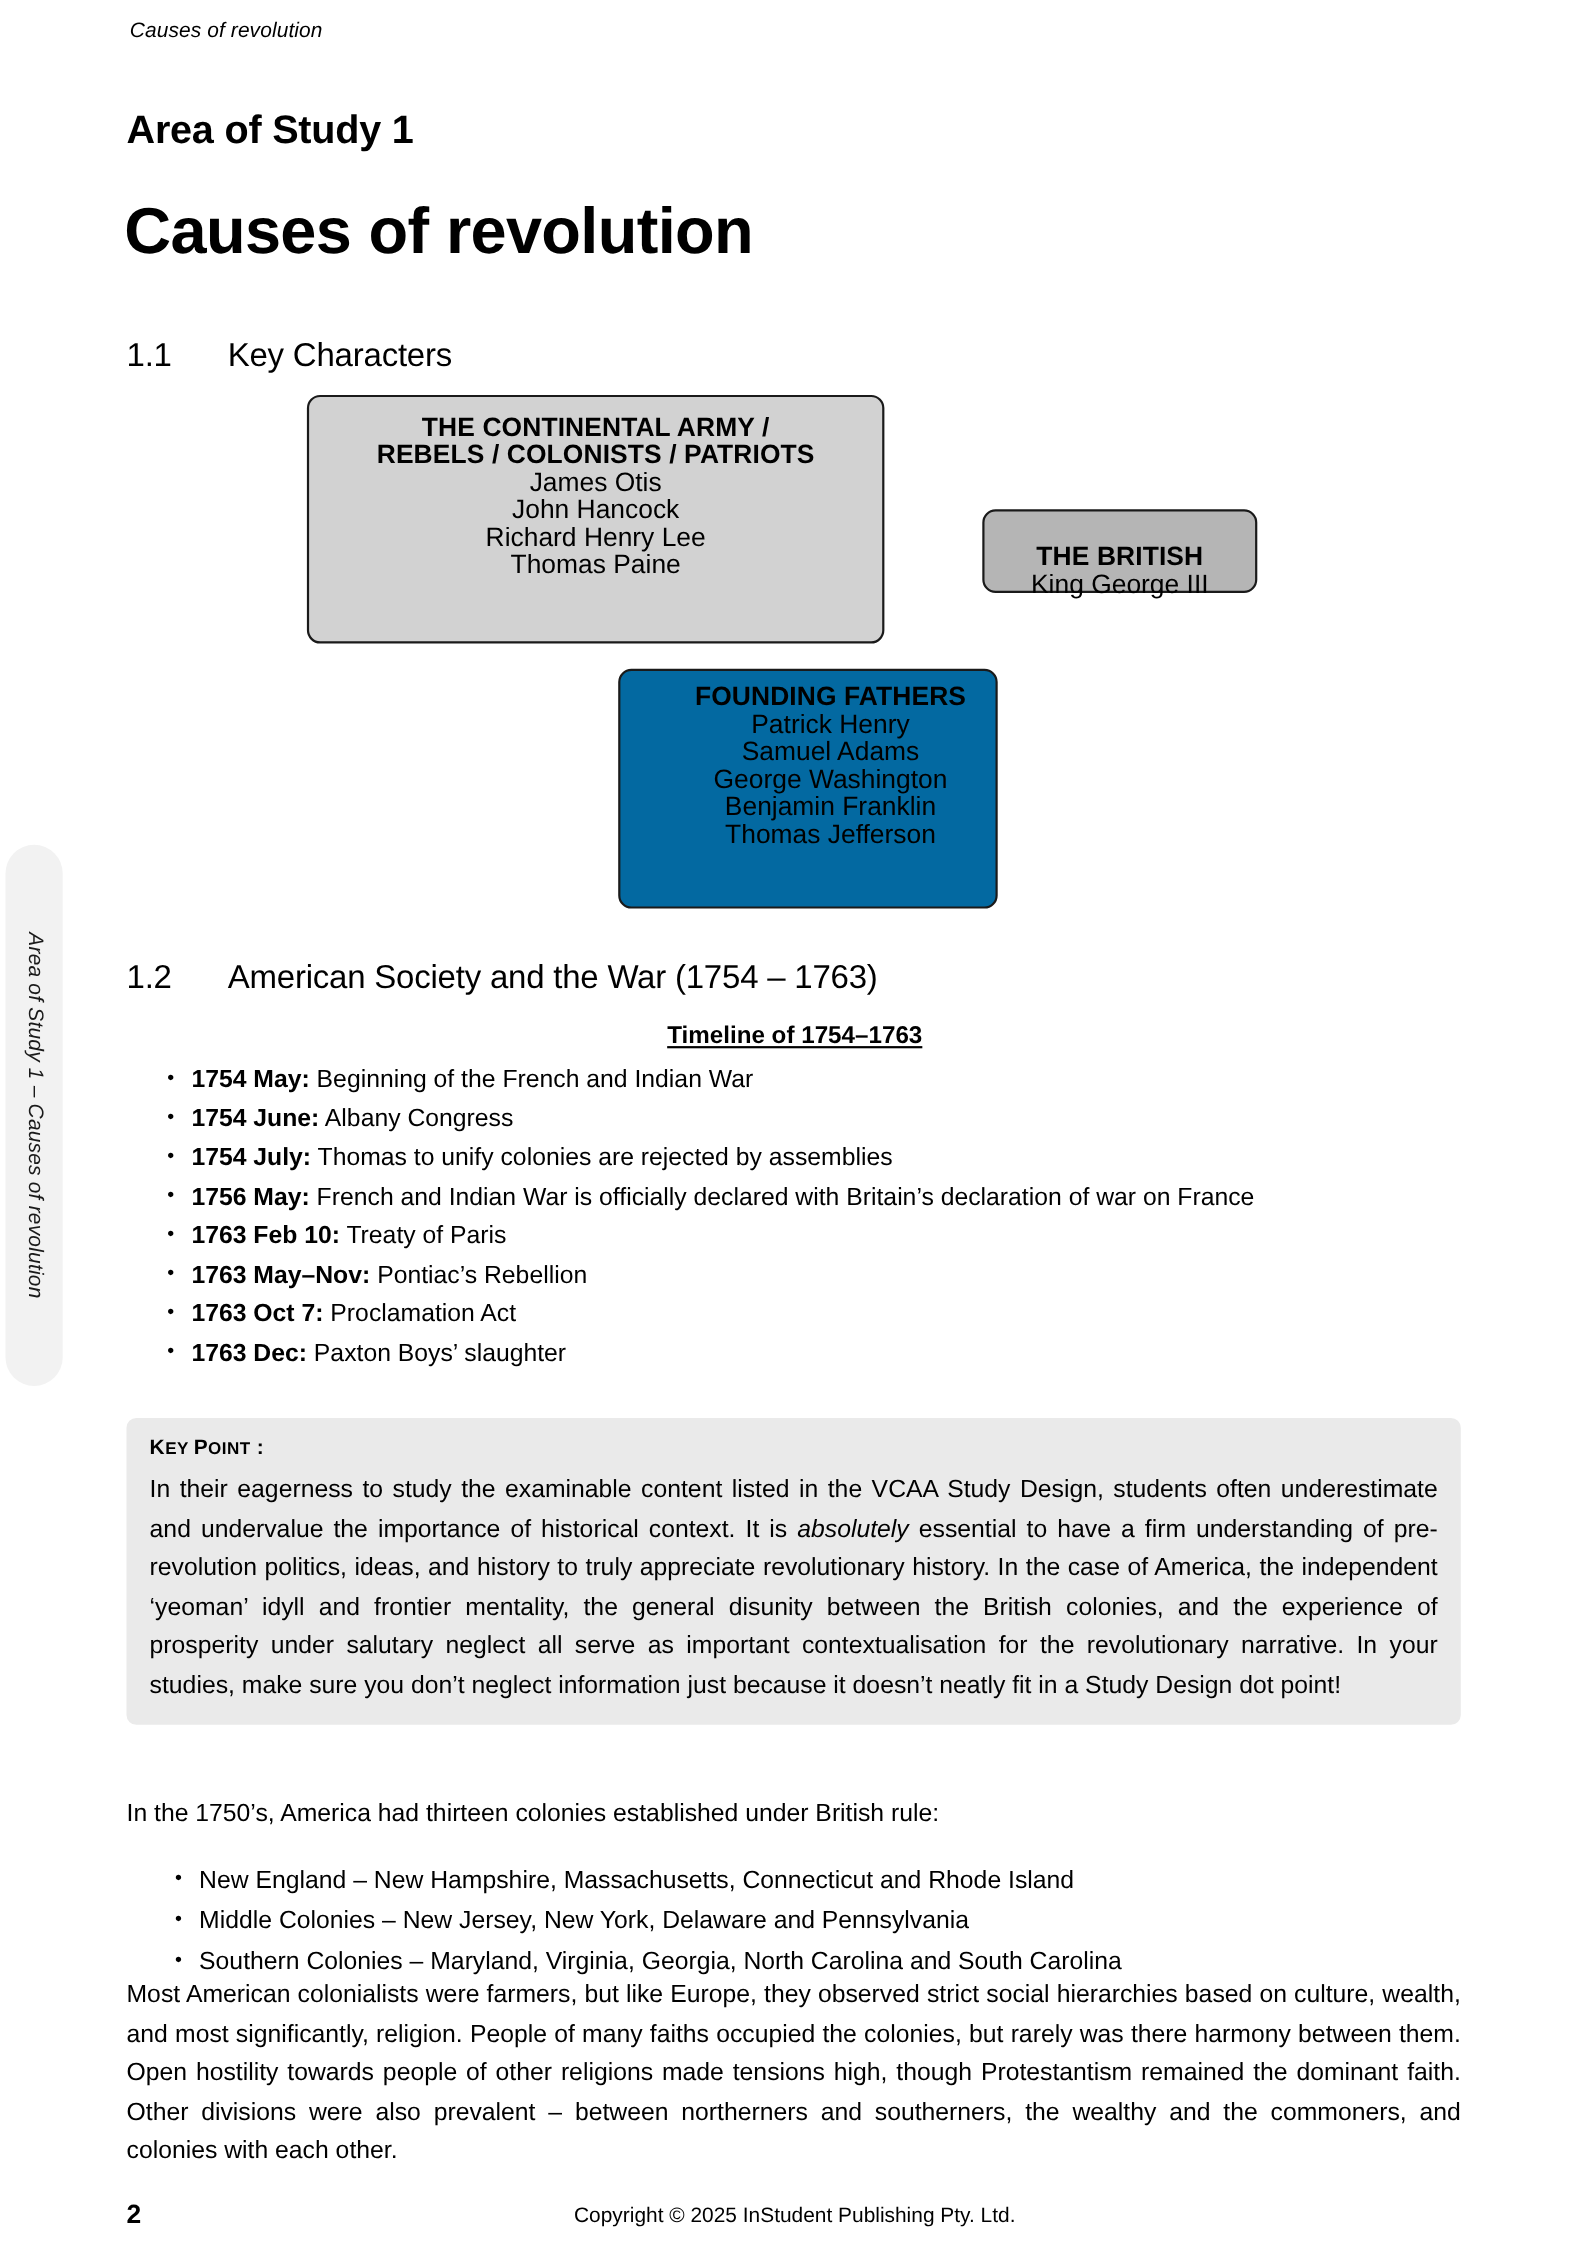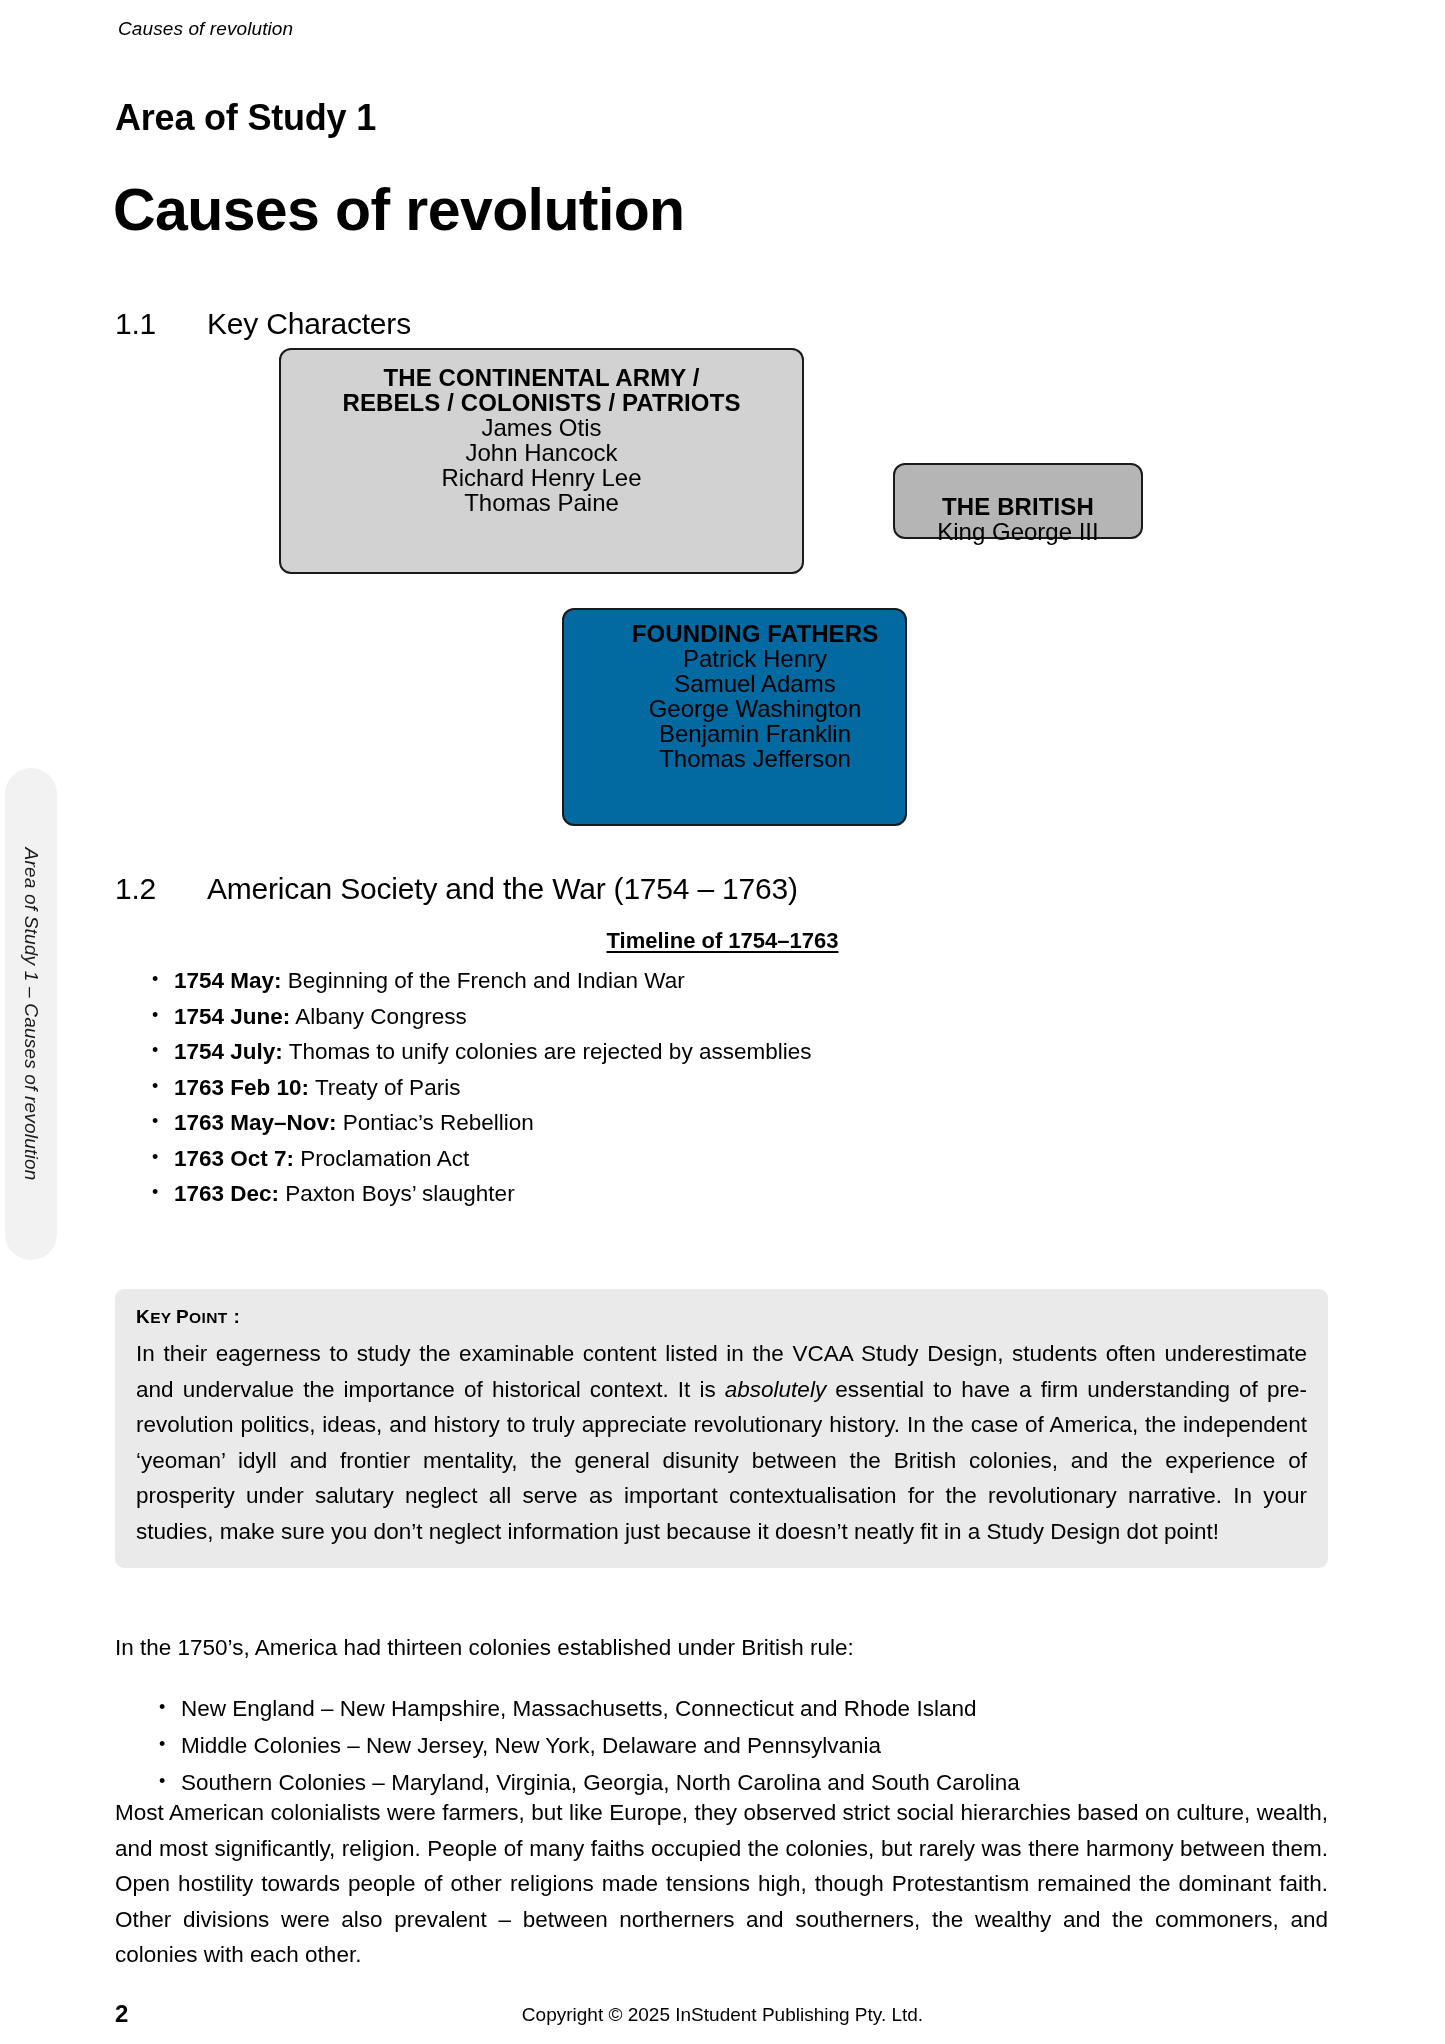--- a/index.html
+++ b/index.html
@@ -101,21 +101,21 @@
     display: block;
   }
   .char-box .box-name {
     font-size: 24px;
     font-weight: 400;
     display: block;
   }
 
   #box-continental {
     left: 279px;
-    top: 348px;
+    top: 359px;
     width: 525px;
     height: 226px;
     background: #d2d2d2;
     padding-top: 16px;
   }
   #box-british {
     left: 893px;
     top: 463px;
     width: 250px;
     height: 76px;
@@ -297,20 +297,21 @@
   </div>
 
   <div class="timeline-title">
     <span>Timeline of 1754–1763</span>
   </div>
 
   <ul class="timeline-list">
     <li><b>1754 May:</b><span> Beginning of the French and Indian War</span></li>
     <li><b>1754 June:</b><span> Albany Congress</span></li>
     <li><b>1754 July:</b><span> Thomas to unify colonies are rejected by assemblies</span></li>
+    <li><b>1756 May:</b><span> French and Indian War is officially declared with Britain’s declaration of war on France</span></li>
     <li><b>1763 Feb 10:</b><span> Treaty of Paris</span></li>
     <li><b>1763 May–Nov:</b><span> Pontiac’s Rebellion</span></li>
     <li><b>1763 Oct 7:</b><span> Proclamation Act</span></li>
     <li><b>1763 Dec:</b><span> Paxton Boys’ slaughter</span></li>
   </ul>
 
   <div id="keypoint">
     <div class="kp-label"><span>K</span><span class="sc">EY </span><span>P</span><span class="sc">OINT</span><span> :</span></div>
     <div class="kp-body"><span>In their eagerness to study the examinable content listed in the VCAA Study Design, students often underestimate and undervalue the importance of historical context.  It is </span><i>absolutely</i><span> essential to have a firm understanding of pre-revolution politics, ideas, and history to truly appreciate revolutionary history.  In the case of America, the independent ‘yeoman’ idyll and frontier mentality, the general disunity between the British colonies, and the experience of prosperity under salutary neglect all serve as important contextualisation for the revolutionary narrative.  In your studies, make sure you don’t neglect information just because it doesn’t neatly fit in a Study Design dot point!</span></div>
   </div>

